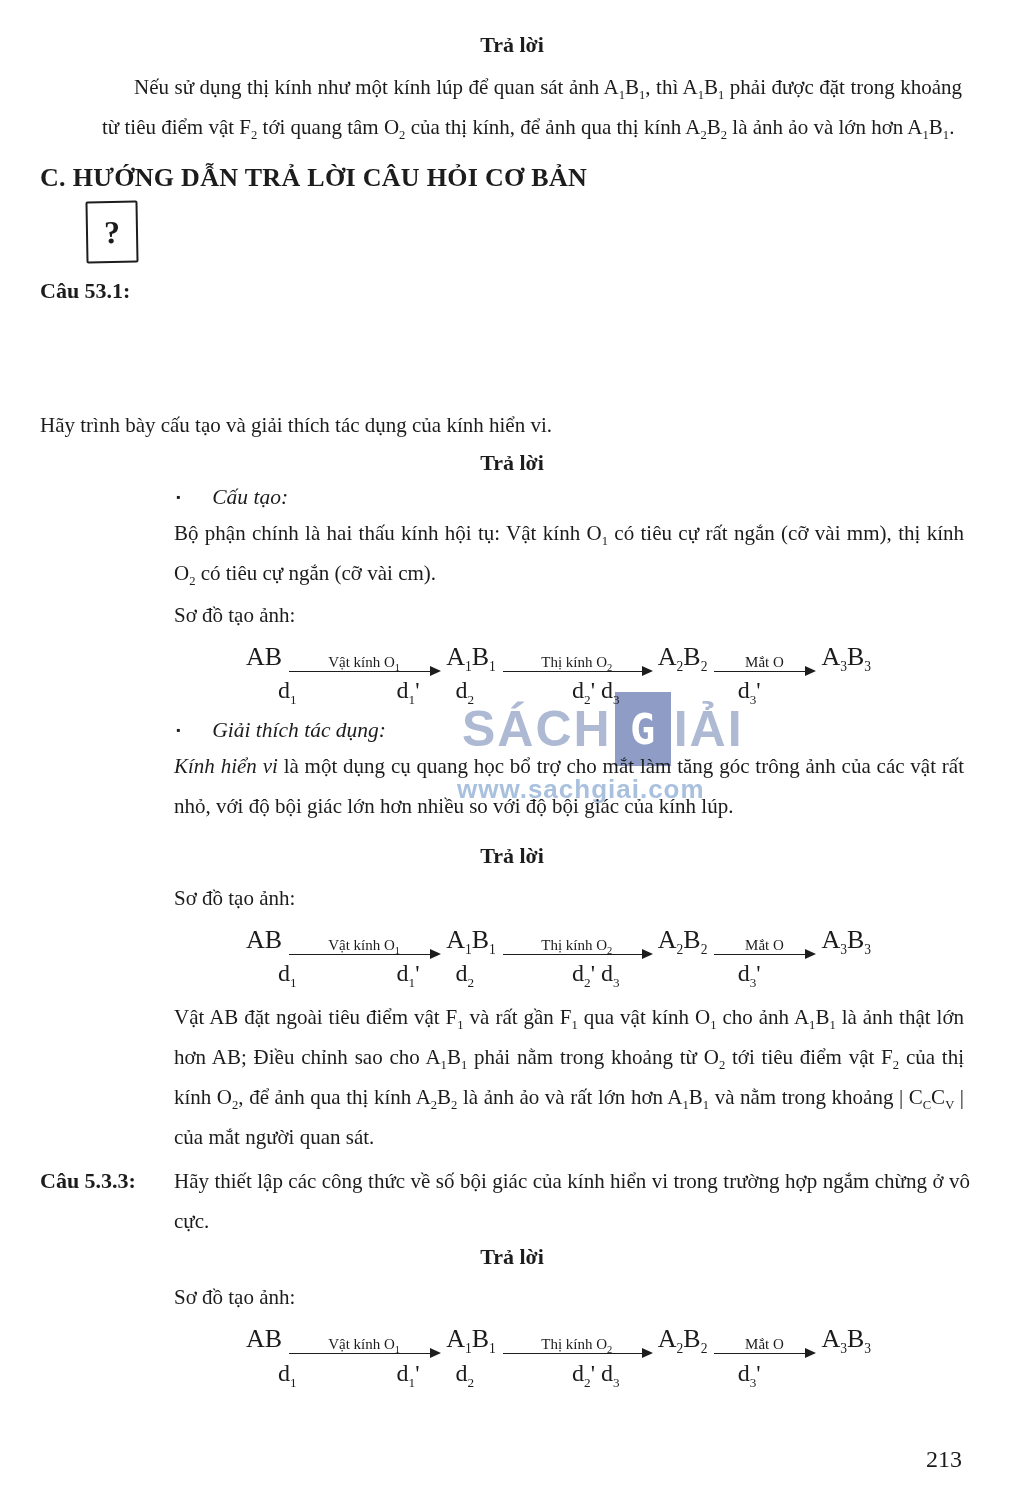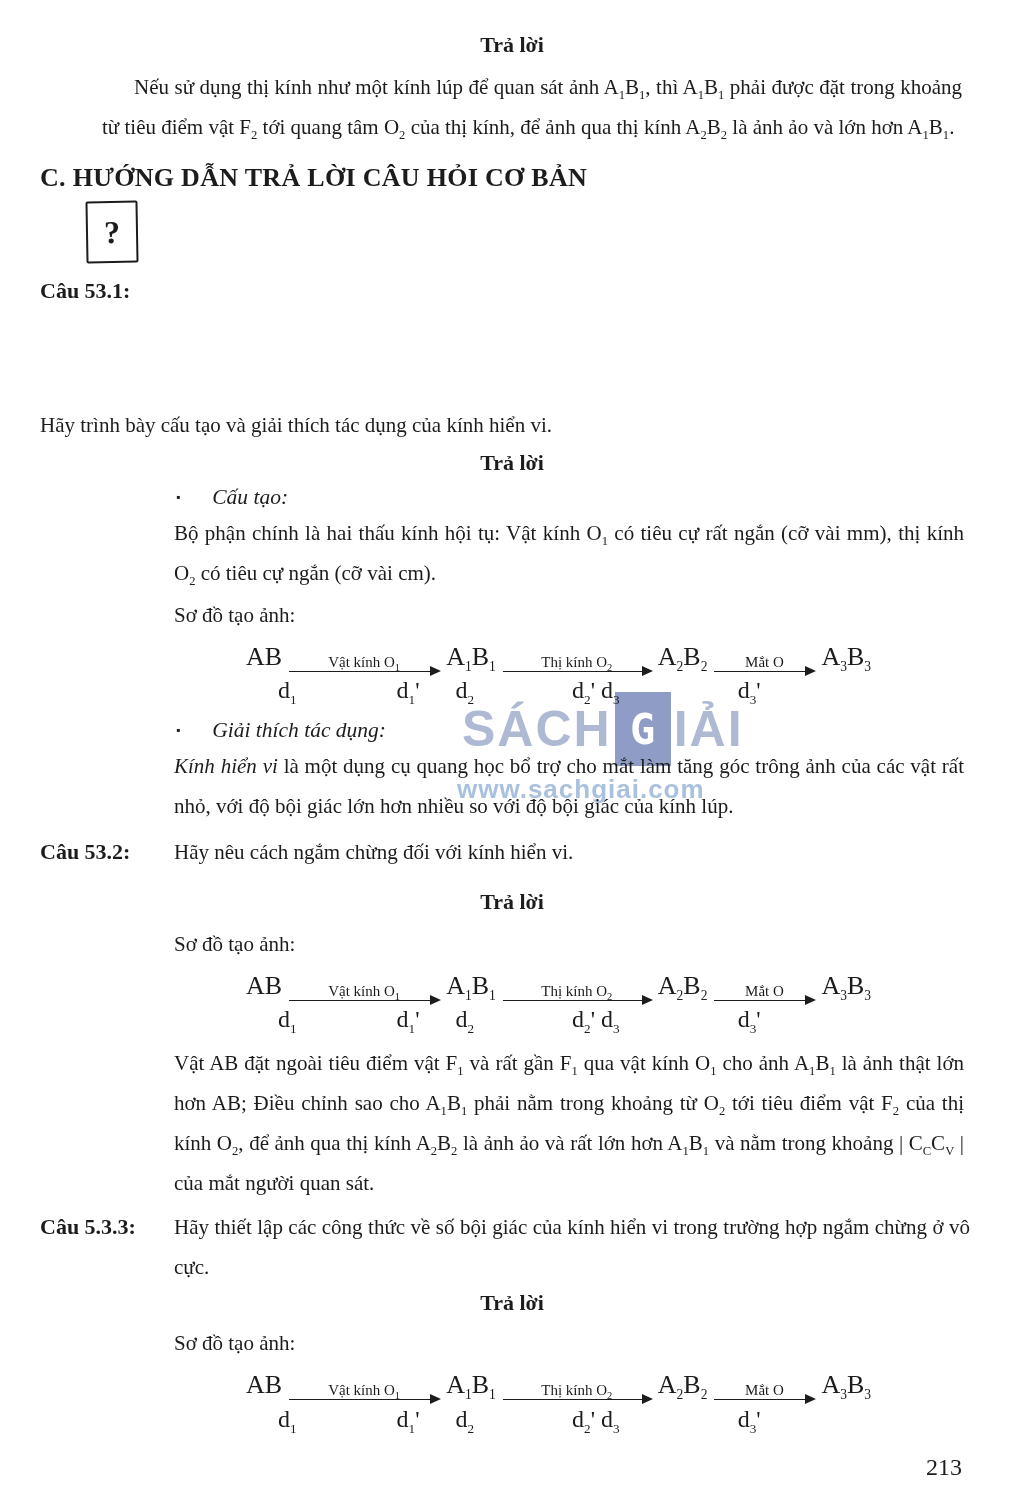--- a/index.html
+++ b/index.html
@@ -81,21 +81,21 @@
   .b2{margin-top:10px;}
   .p-gtd{margin:2px 0 0 174px;width:790px;}
   .row532{margin-top:6px;}
   .tl3{margin-top:16px;}
   .sodo2{margin-top:8px;}
   .p-532{margin:8px 16px 0 174px;width:790px;}
   .row533{margin-top:4px;}
   .tl4{margin-top:2px;}
   .sodo3{margin-top:6px;}
   .page-number{
-    position:absolute;right:62px;bottom:28px;font-size:24px;z-index:1;
+    position:absolute;right:62px;bottom:36px;font-size:24px;z-index:1;
   }
   .watermark{
     position:absolute;left:418px;top:692px;z-index:0;text-align:center;
     font-family:"Liberation Sans","DejaVu Sans",sans-serif;
   }
   .wm-brand{display:flex;align-items:center;justify-content:flex-end;margin-left:44px;}
   .wm-text{
     font-size:50px;font-weight:bold;color:var(--watermark-text);letter-spacing:2px;line-height:72px;
   }
   .wm-logo{
@@ -174,24 +174,20 @@
       <span class="dm3"><span>d</span><sub>2</sub><span>' d</span><sub>3</sub></span>
       <span class="dm4"><span>d</span><sub>3</sub><span>'</span></span>
     </div>
 
     <div class="bullet-row b2">
       <span class="bullet">▪</span>
       <span class="bullet-label">Giải thích tác dụng:</span>
     </div>
     <p class="body-par p-gtd"><i>Kính hiển vi</i><span> là một dụng cụ quang học bổ trợ cho mắt làm tăng góc trông ảnh của các vật rất nhỏ, với độ bội giác lớn hơn nhiều so với độ bội giác của kính lúp.</span></p>
 
-    <div class="qa-row row532">
-      <span class="q-label">Câu 53.2:</span>
-      <span class="q-text">Hãy nêu cách ngắm chừng đối với kính hiển vi.</span>
-    </div>
 
     <div class="center-head tl3">Trả lời</div>
     <div class="sodo sodo2">Sơ đồ tạo ảnh:</div>
 
     <div class="diagram">
       <span class="dobj"><span>AB</span></span>
       <span class="dstep">
         <span class="dlabel"><span>Vật kính O</span><sub>1</sub></span>
         <span class="dline w1"></span>
       </span>

